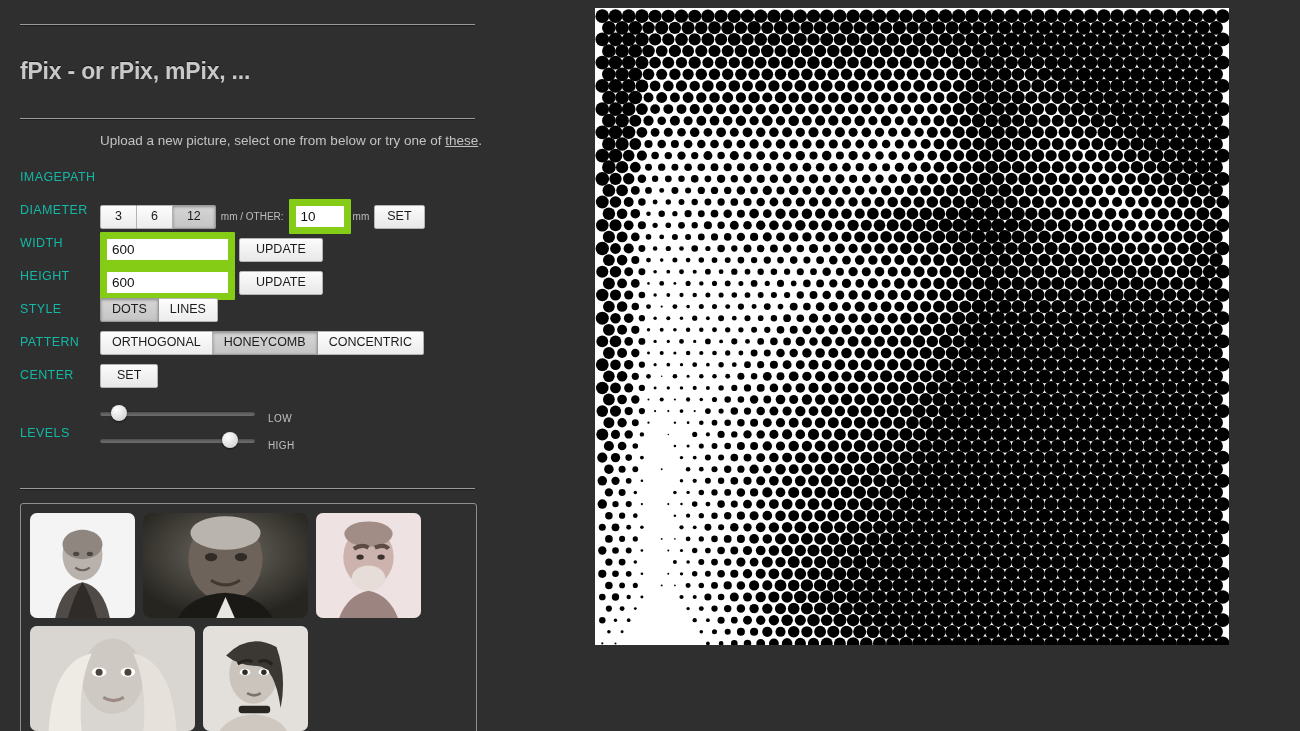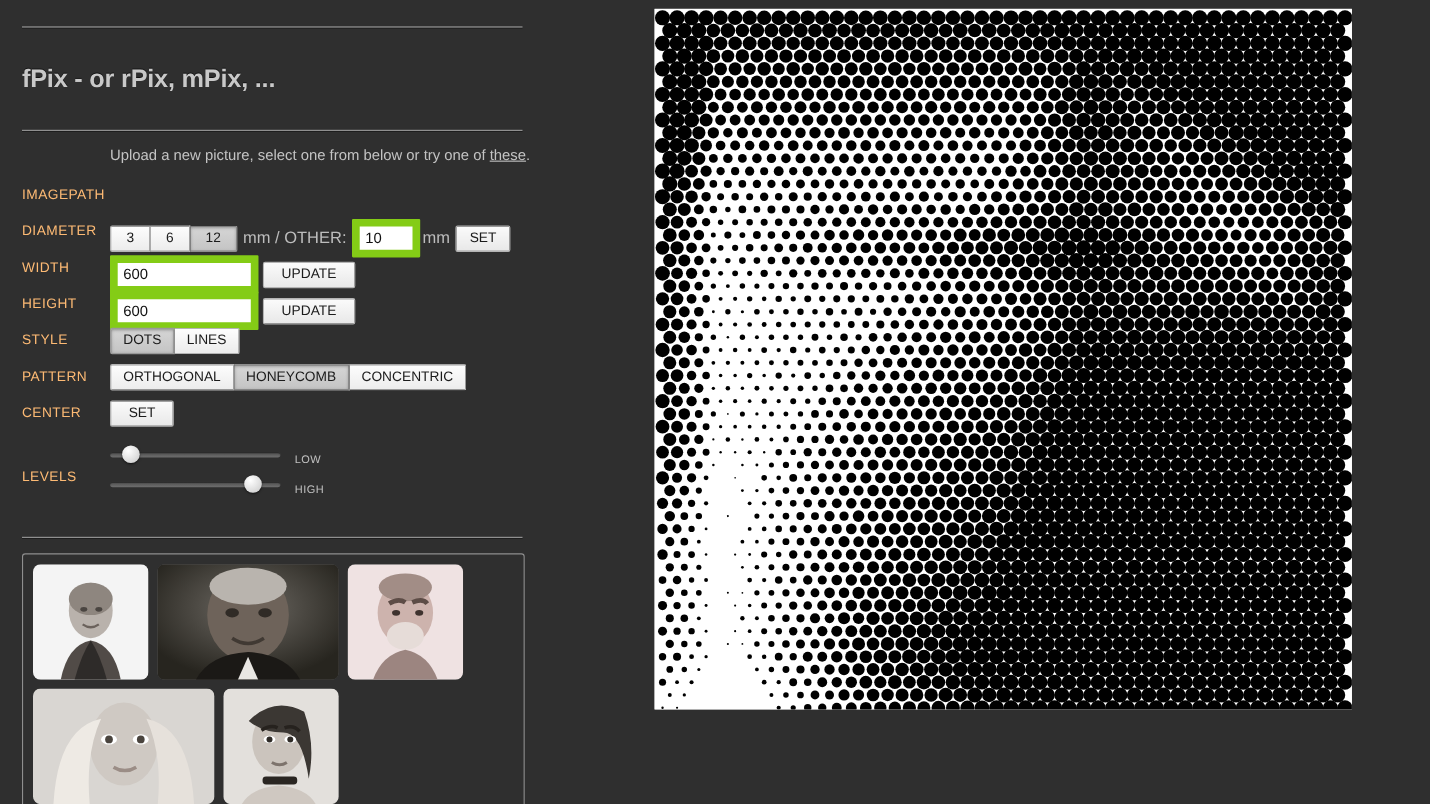--- a/index.html
+++ b/index.html
@@ -30,21 +30,21 @@
     font-size: 23px; font-weight: bold; color: #c9c9c9;
     letter-spacing: -0.2px;
     text-shadow: 0 -1px 0 #131313;
   }
 
   #form { position: absolute; left: 0; top: 133px; width: 500px; }
 
   .row { position: relative; min-height: 33px; }
   .row-label {
     position: absolute; left: 20px; top: 4px;
-    font-size: 12.5px; color: #fdba74; letter-spacing: 0.4px;
+    font-size: 12.5px; color: #14b8a6; letter-spacing: 0.4px;
   }
   .row-ctl { position: absolute; left: 100px; top: 0; }
 
   .hint {
     position: absolute; left: 100px; top: 0;
     font-size: 13.5px; color: #c3c3c3;
   }
   .hint a { color: #c3c3c3; text-decoration: underline; }
 
   
@@ -99,21 +99,21 @@
     font-family: "Liberation Sans", sans-serif;
     font-size: 13.5px; color: #111;
     background: #fff;
     border: 7px solid #84cc16;
     border-radius: 1px;
     padding: 3px 5px;
     vertical-align: middle;
   }
   .txt.wide   { width: 135px; }
   .txt.small  { width: 62px; }
-  .unit { font-size: 15px; color: #bdbdbd; vertical-align: middle; margin: 0 5px; }
+  .unit { font-size: 10px; color: #bdbdbd; vertical-align: middle; margin: 0 5px; }
   .unit.tight { margin-left: 2px; }
 
   
   .slider { position: relative; width: 155px; height: 18px; display: block; }
   .track {
     position: absolute; left: 0; top: 7px; width: 155px; height: 5px;
     background: linear-gradient(#4e4e4e, #6e6e6e);
     border-radius: 3px;
     box-shadow: inset 0 1px 1px rgba(0,0,0,.5);
   }

